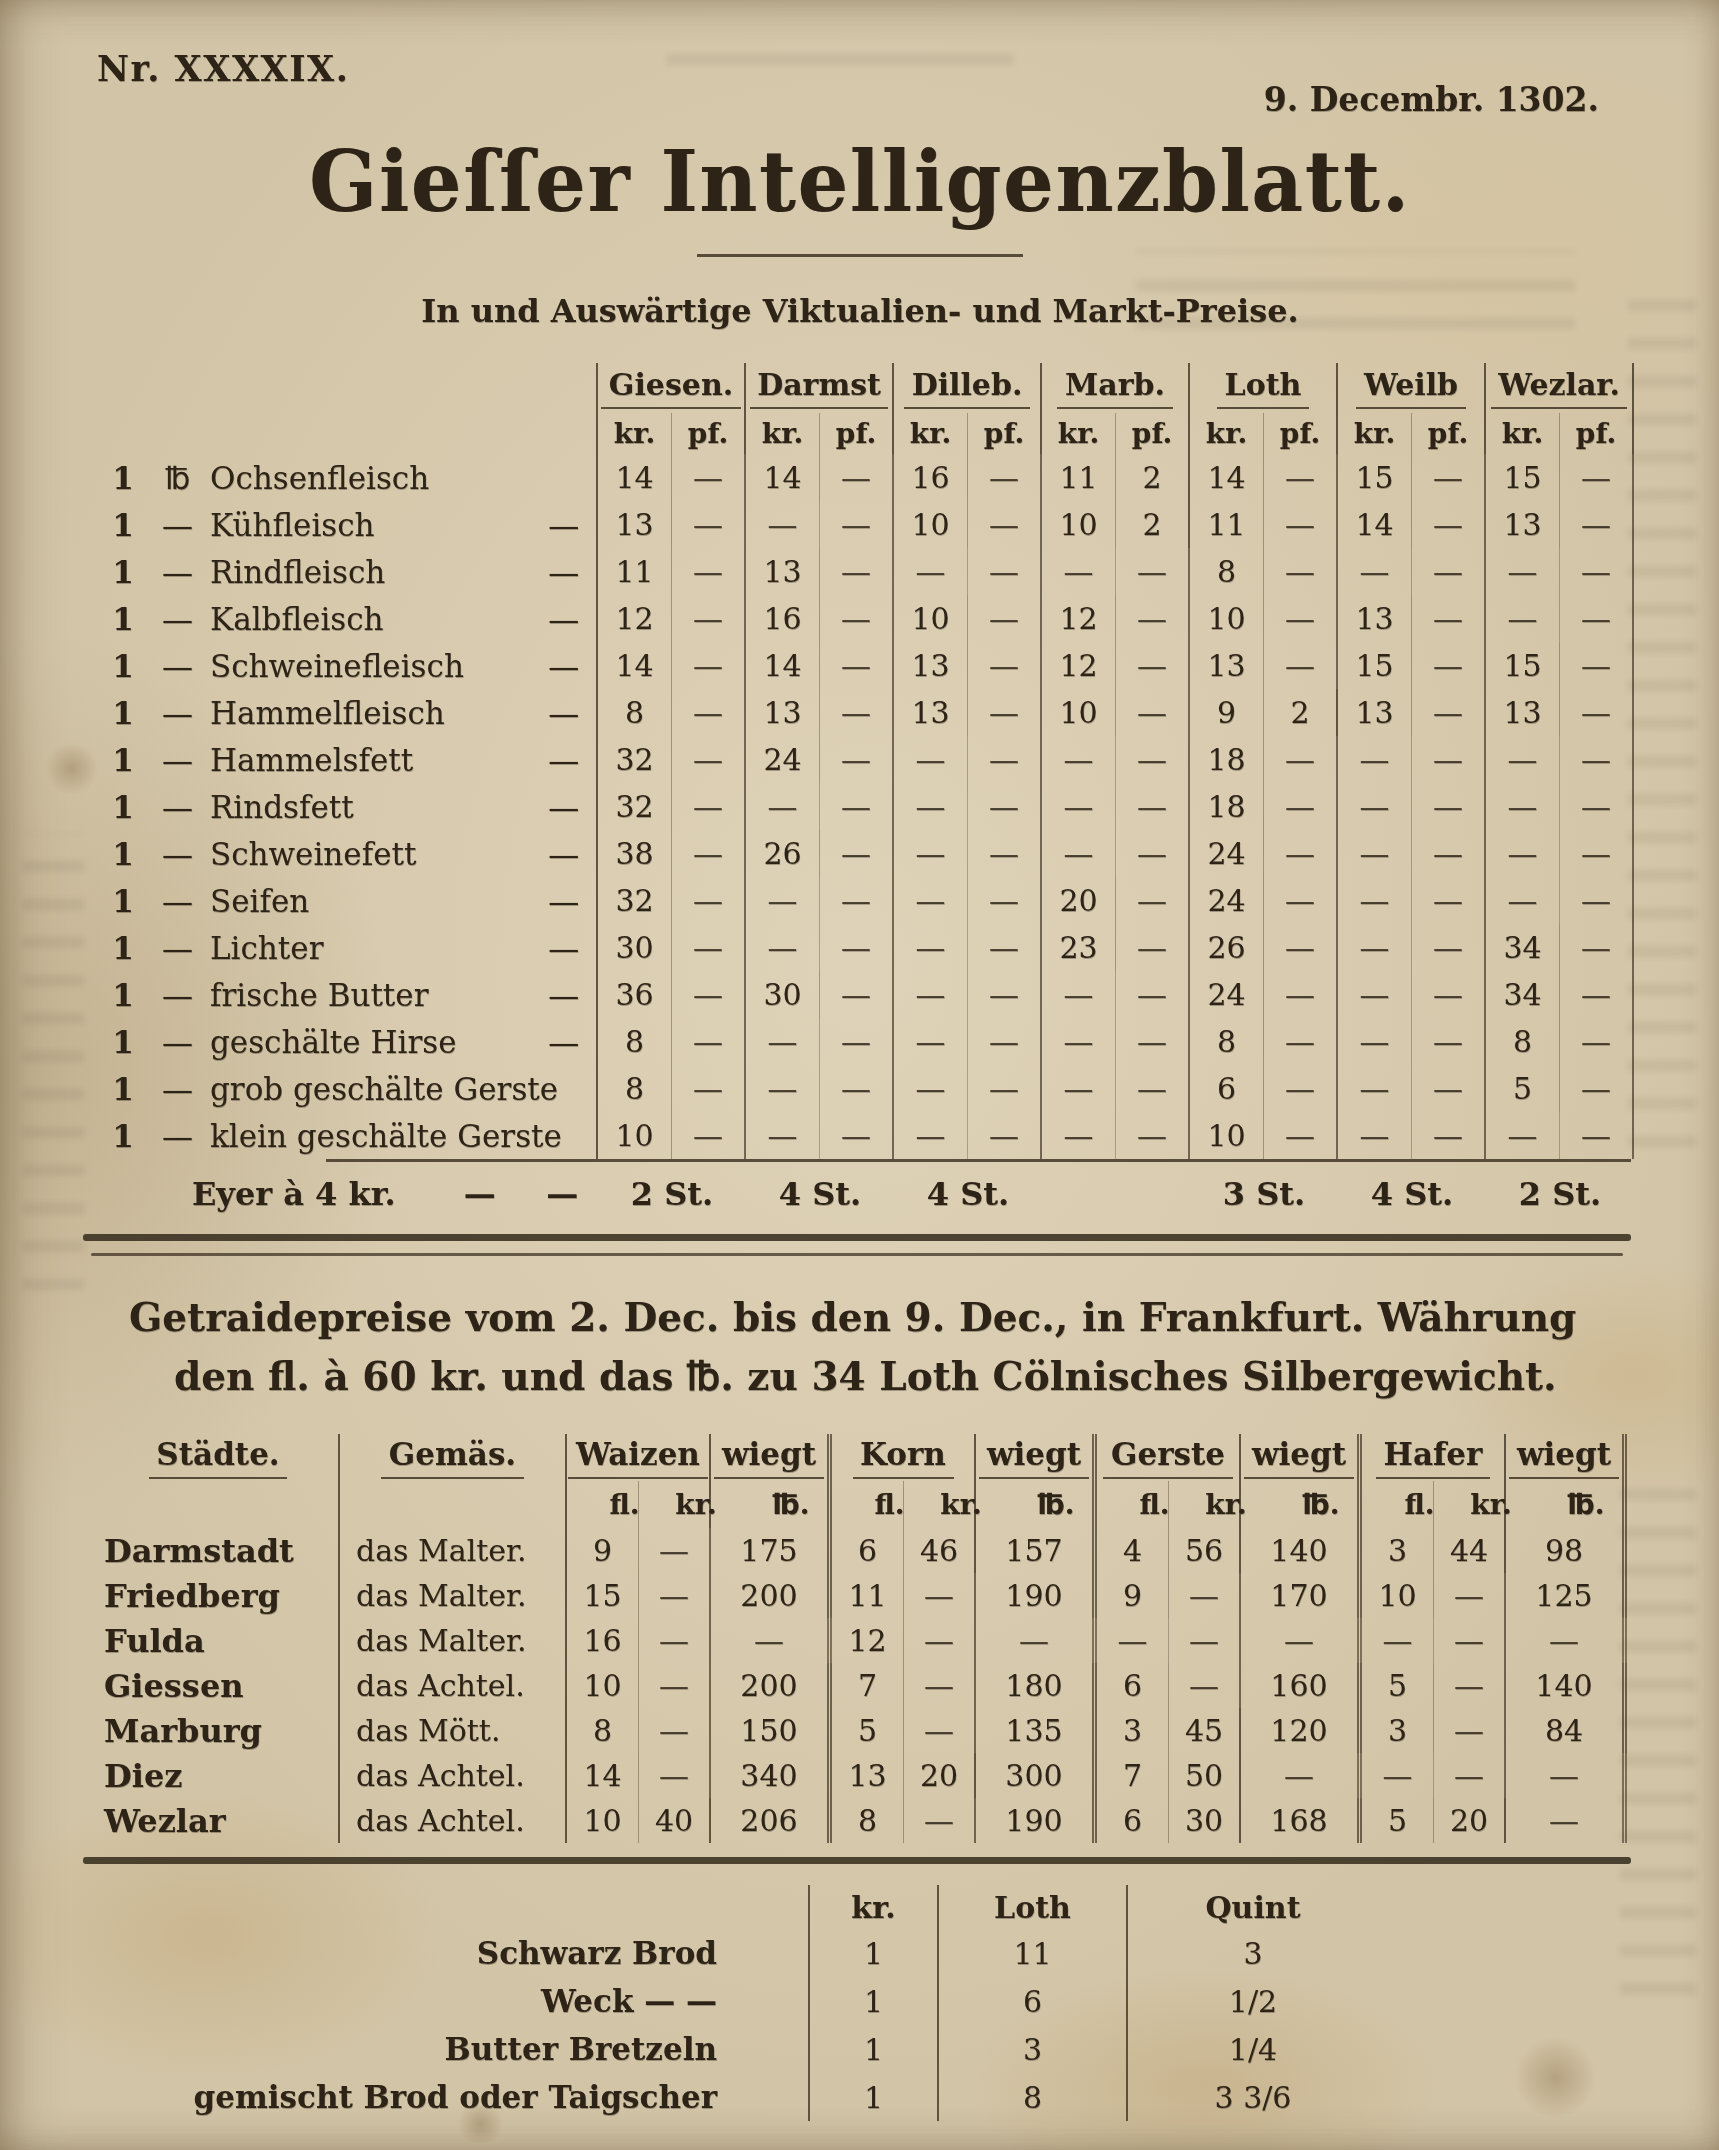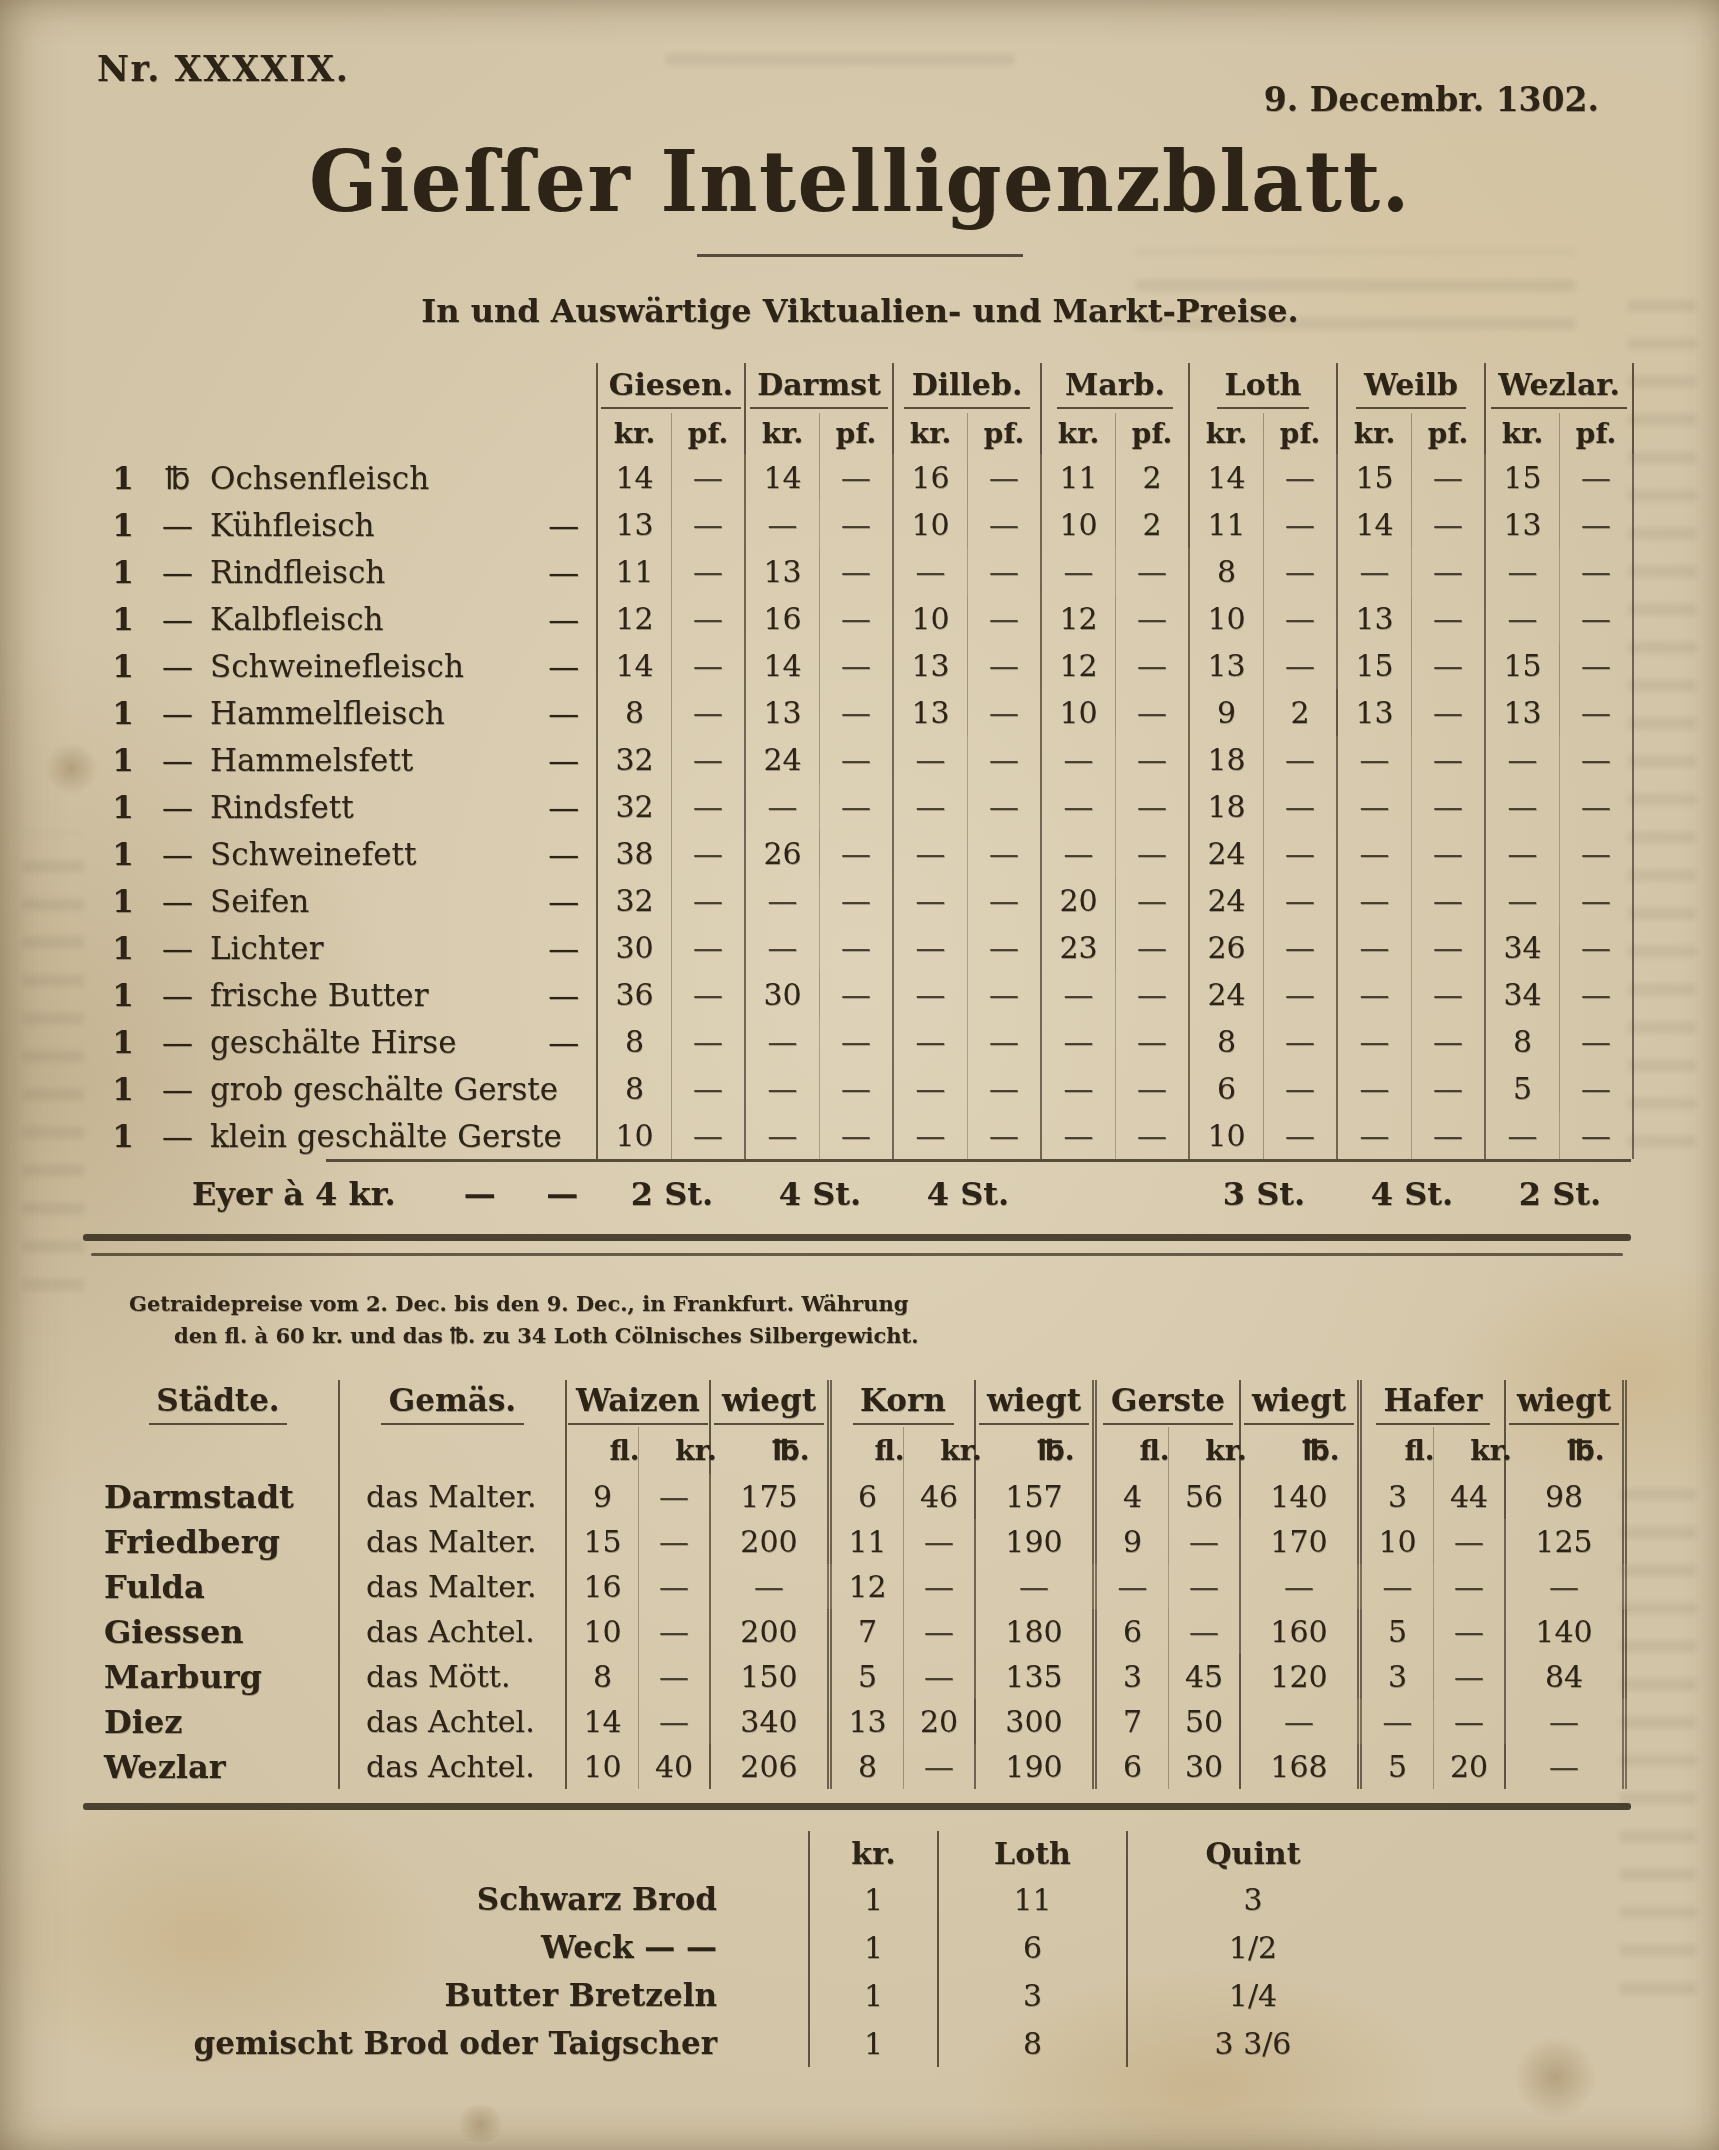--- a/index.html
+++ b/index.html
@@ -48,29 +48,29 @@
   .t1 .trail{margin-left:auto;}
   .dash{opacity:.85;}
   .eggs-topline{border-top:3px solid rgba(55,44,29,.8); margin-left:326px; margin-right:89px;}
   .eggs{display:grid; grid-template-columns:500px repeat(7,148px); margin-left:98px; width:fit-content;}
   .eggs>div{height:64px; display:flex; align-items:center; justify-content:center; font-size:32px; font-weight:700;}
   .eggs .e-lab{justify-content:flex-end; padding-left:3px;}
   .eggs .e-dash{margin-left:68px; letter-spacing:19.7px;}
   .rule-heavy{height:7.6px; background:rgba(52,42,27,.85); margin:7.6px 89px 0 83px; border-radius:3px;}
   .rule-thin{height:3px; background:rgba(52,42,27,.7); margin:12px 97px 0 91px; border-radius:1.5px;}
   
-  .grain-head{margin:32px 114px 8px 129px; font-size:21px; font-weight:700; line-height:1.5;}
+  .grain-head{margin:32px 114px 8px 129px; font-size:39px; font-weight:700; line-height:1.5;}
   .grain-head .l2{padding-left:45px;}
   .t2{display:grid; grid-template-columns:242px 227px repeat(4,72px 72px 121px); margin:29px 0 0 98px; width:fit-content;}
   .t2 .c2{display:flex; align-items:center; justify-content:center; font-size:30px;}
   .t2 .h{height:47px; font-weight:700; font-size:31px;}
   .t2 .h2{height:47px; font-weight:700; font-size:28px;margin-left:44px;}
   .t2 .b{height:45px;}
   .t2 .city2{justify-content:flex-start; padding-left:6px; font-weight:700; font-size:32px;}
-  .t2 .meas{justify-content:flex-start; padding-left:26px;}
+  .t2 .meas{justify-content:flex-start; padding-left:16px;}
   .t2 .gname{grid-column:span 2; font-weight:700;}
   .lbsym{font-family:"DejaVu Serif","DejaVu Sans",serif;}
   
   .t3{display:grid; grid-template-columns:712px 129px 189px 250px; margin:21px 0 0 98px; width:fit-content;}
   .t3 .c3{display:flex; align-items:center; justify-content:center; font-size:30px;}
   .t3 .h3{height:44px; font-weight:700;}
   .t3 .r3{height:48px;}
   .t3 .lab3{justify-content:flex-end; padding-right:91px; font-weight:700; font-size:31px;}
   .catchword{text-align:right; padding-right:132px; font-size:35px; font-weight:700; margin-top:6px;}
 </style>

